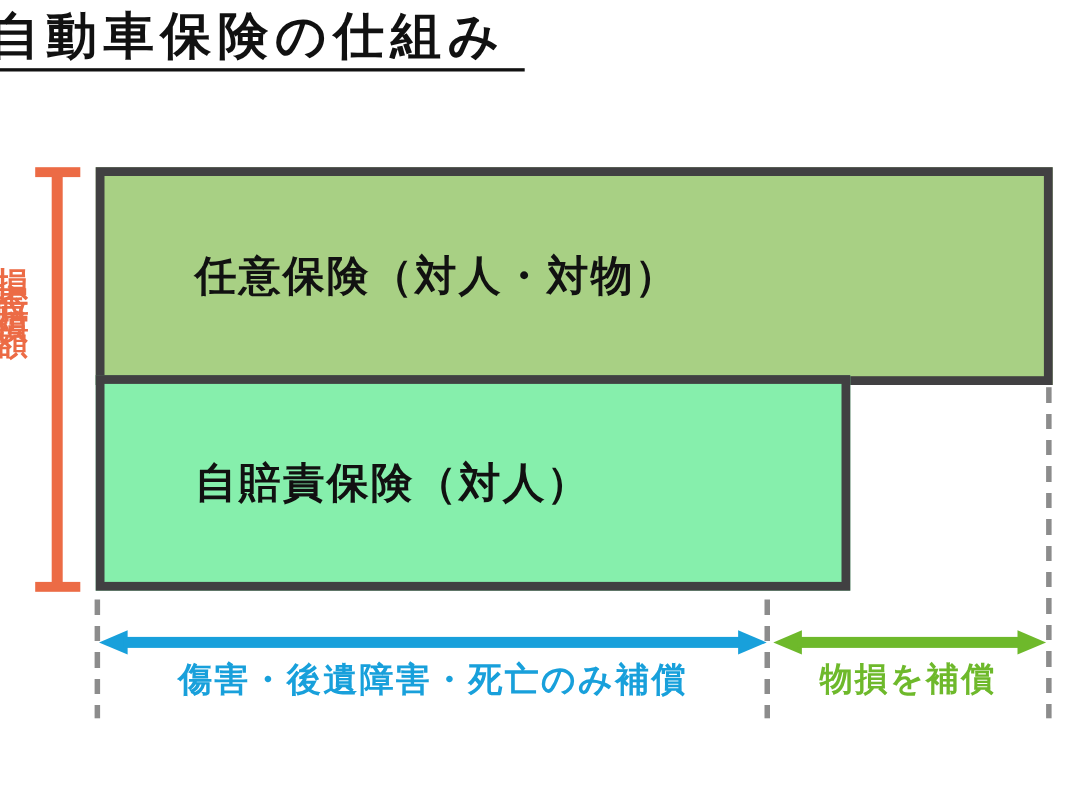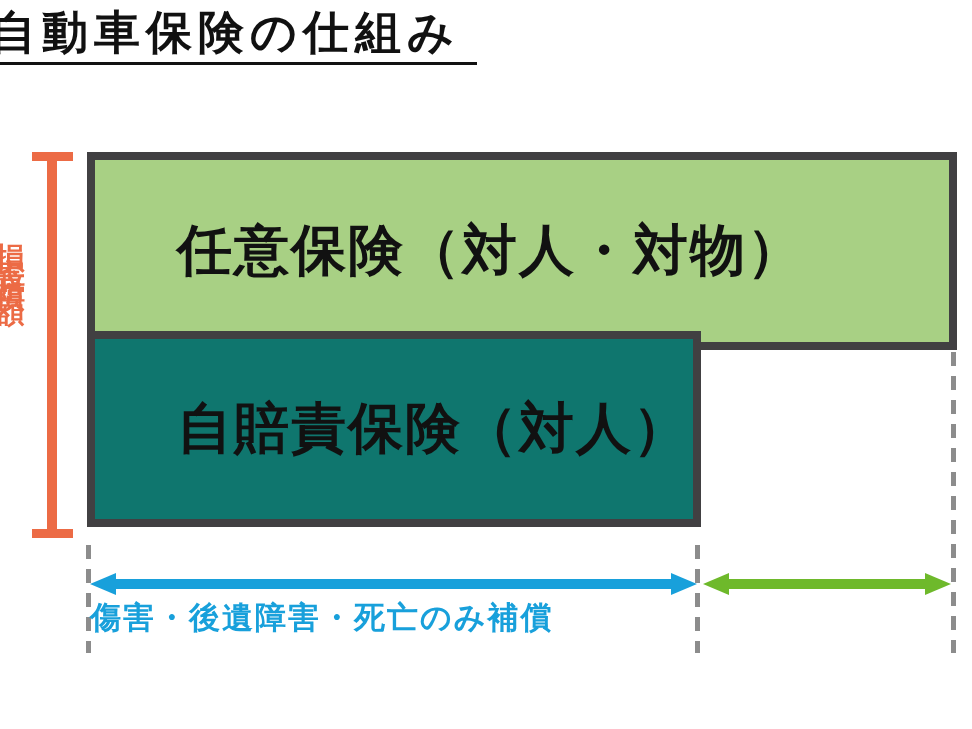--- a/index.html
+++ b/index.html
@@ -24,23 +24,23 @@
   .v-label{
     position:absolute;left:-13px;top:219px;
     writing-mode:vertical-rl;text-orientation:upright;
     font-size:30px;font-weight:bold;color:#ec6b45;letter-spacing:13px;
     white-space:nowrap;
   }
 
   
   .layer-box{position:absolute;border:8px solid #414042;box-sizing:border-box;display:flex;align-items:center;}
   .box-voluntary{left:87px;top:152px;width:870px;height:198px;background:#a8d084;}
-  .box-compulsory{left:87px;top:331px;width:614px;height:196px;background:#0f766e;}
+  .box-compulsory{left:87px;top:341px;width:686px;height:196px;background:#86efac;}
   .layer-label{
-    font-size:55px;font-weight:bold;color:#111;letter-spacing:2px;
+    font-size:38px;font-weight:bold;color:#111;letter-spacing:2px;
     padding-left:82px;white-space:nowrap;
   }
 
   
   .dash-v{
     position:absolute;width:5px;
     background:repeating-linear-gradient(to bottom,#8c8c8c 0 14px,transparent 14px 24px);
   }
   .dash-left{left:86px;top:545px;height:108px;}
   .dash-middle{left:695px;top:545px;height:108px;}
@@ -55,21 +55,21 @@
   .arrow-personal .shaft{background:#18a0db;}
   .arrow-personal .head.l{left:0;border-right:26px solid #18a0db;}
   .arrow-personal .head.r{right:0;border-left:26px solid #18a0db;}
   .arrow-property{left:703px;width:248px;}
   .arrow-property .shaft{background:#6eb92b;}
   .arrow-property .head.l{left:0;border-right:26px solid #6eb92b;}
   .arrow-property .head.r{right:0;border-left:26px solid #6eb92b;}
 
   
   .range-caption{
-    position:absolute;top:597px;text-align:left;font-weight:bold;
+    position:absolute;top:597px;text-align:center;font-weight:bold;
     white-space:nowrap;letter-spacing:2px;
   }
   .caption-personal{left:90px;width:607px;font-size:31px;color:#18a0db;}
   .caption-property{left:700px;width:251px;font-size:30px;color:#6eb92b;}
 </style>
 </head>
 <body>
 
 <div class="canvas">
 
@@ -98,14 +98,15 @@
     <span class="shaft"></span>
     <span class="head r"></span>
   </div>
   <div class="range-caption caption-personal">傷害・後遺障害・死亡のみ補償</div>
 
   <div class="range-arrow arrow-property">
     <span class="head l"></span>
     <span class="shaft"></span>
     <span class="head r"></span>
   </div>
+  <div class="range-caption caption-property">物損を補償</div>
 
 </div>
 
 </body></html>

